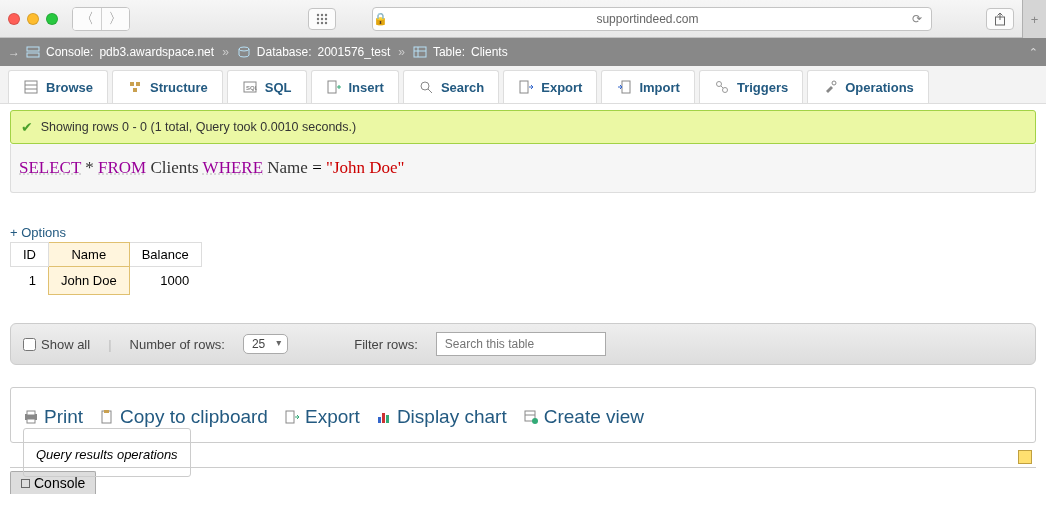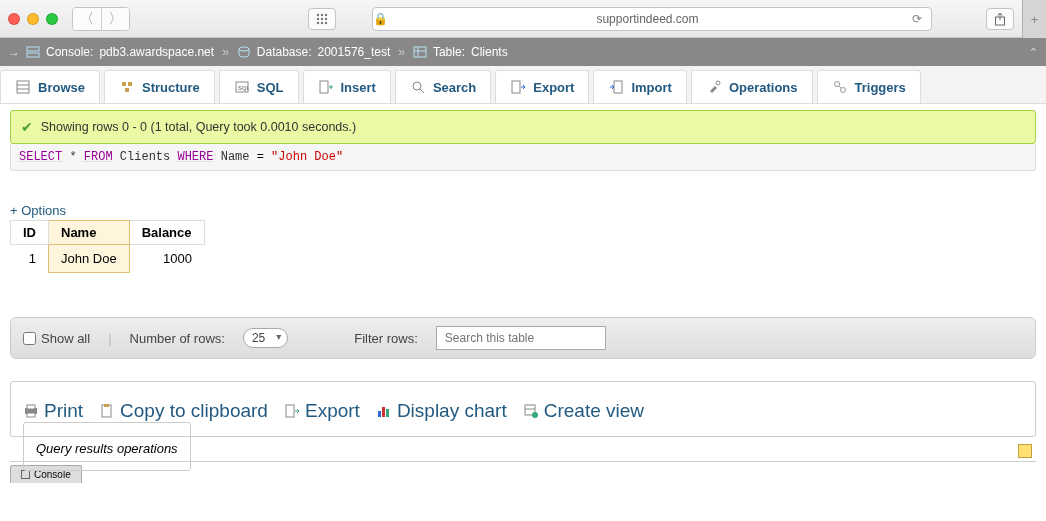--- a/index.html
+++ b/index.html
@@ -23,60 +23,60 @@
 
 .crumb-bar { height:28px; background:#888; color:#fff; display:flex; align-items:center; padding:0 8px; font-size:12px; gap:6px;}
 .crumb-bar .arrow { color:#ddd; }
 .crumb-bar .sep { color:#ccc; margin:0 2px;}
 .crumb-icon { width:14px; height:14px; display:inline-flex; align-items:center; justify-content:center; color:#b8e0f5;}
 .crumb-collapse { margin-left:auto; color:#ddd; font-size:11px;}
 
 
 .tab-menu { display:flex; border-bottom:1px solid #ddd; background:#f3f3f3; padding:0; }
 .tab-item { padding:8px 14px; color:#235a81; font-weight:bold; font-size:13px; display:flex; align-items:center; gap:7px; border-right:1px solid #ddd; background:#fff; border-top:1px solid #ddd; margin-top:4px; margin-left:4px; border-left:1px solid #ddd; border-radius:3px 3px 0 0; cursor:pointer;}
-.tab-item:first-child { margin-left:0;}
+.tab-item:first-child { margin-left:8px;}
 .tab-icon { width:16px; height:16px; display:flex; align-items:center; justify-content:center; color:#888; font-size:13px;}
 
 .page { padding:6px 10px 0 10px; }
 
 
 .success { background:#ebf8a4; border:1px solid #a2d246; padding:8px 10px; border-radius:3px; display:flex; align-items:center; gap:8px; color:#333; font-size:12.5px;}
 .check { color:#4aa02c; font-size:14px;}
 
 
-.sqlbox { border:1px solid #ddd; border-top:none; background:#f6f6f6; padding:6px 8px; font-family:Liberation Mono, monospace; font-size:12px; border-radius:0 0 3px 3px;}
+.sqlbox { border:1px solid #ddd; border-top:none; background:#f6f6f6; padding:14px 8px; font-family:Liberation Serif, serif; font-size:17px; border-radius:0 0 3px 3px;}
 .kw { color:#909; text-decoration: underline dotted #ccc;} .tbl{color:#333;} .str{color:#c00;} .ast{color:#333;}
 
 .options-link { color:#235a81; font-size:13px; margin:32px 0 2px 0; display:inline-block; cursor:pointer;}
 
 
 .res-table { border-collapse:collapse; font-size:13px;}
-.res-table th { background:#fff; border:1px solid #ddd; padding:4px 12px; text-align:left; font-weight:bold;}
+.res-table th { background:#fff; border:1px solid #ddd; padding:4px 12px; text-align:center; font-weight:normal;}
 .res-table th.sorted { background:#fff5dd; border:1px solid #e0c070;}
 .res-table td { padding:6px 12px; text-align:center;}
 .res-table td.sorted { background:#fff5dd; border:1px solid #e0c070;}
 .res-table td.num { text-align:right;}
 
 
-.controls { margin-top:44px; background:linear-gradient(#eee,#ddd); border:1px solid #ccc; border-radius:6px; padding:8px 12px; display:flex; align-items:center; gap:18px; font-size:13px; color:#444;}
+.controls { margin-top:28px; background:linear-gradient(#eee,#ddd); border:1px solid #ccc; border-radius:6px; padding:8px 12px; display:flex; align-items:center; gap:18px; font-size:13px; color:#444;}
 .controls label{ display:flex; align-items:center; gap:5px;}
 .vline { color:#bbb;}
-.select { border:1px solid #aaa; background:#fff; padding:2px 22px 2px 8px; border-radius:10px; font-size:12px; position:relative;}
+.select { border:1px solid #aaa; background:#fff; padding:2px 22px 2px 8px; border-radius:5px; font-size:12px; position:relative;}
 .select::after { content:"▾"; position:absolute; right:6px; top:2px; color:#666; font-size:10px;}
 .filter-input { border:1px solid #aaa; padding:4px 8px; width:170px; font-size:12px; color:#333;}
 
 
 .ops { margin-top:22px; border:1px solid #ccc; border-radius:3px; padding:18px 12px 14px 12px; position:relative;}
 .ops-links { display:flex; gap:16px; }
 .ops-link { color:#235a81; font-size:19px; display:flex; align-items:center; gap:5px; cursor:pointer;}
 .op-icon{ width:16px; height:16px; display:inline-flex; align-items:center; justify-content:center;}
 
 
 .sep-line { border-top:1px solid #ccc; margin-top:24px;}
-.console-btn { background:#ddd; border:1px solid #aaa; border-bottom:none; padding:3px 10px; font-size:10px; display:inline-flex; align-items:center; gap:4px; margin-top:3px; border-radius:2px 2px 0 0;}
+.console-btn { background:#ddd; border:1px solid #aaa; border-bottom:none; padding:3px 10px; font-size:14px; display:inline-flex; align-items:center; gap:4px; margin-top:3px; border-radius:2px 2px 0 0;}
 .sq { width:9px; height:9px; border:1px solid #666; display:inline-block;}
 .bookmark { float:right; width:14px; height:14px; border:1px solid #c0a040; background:#ffe070; margin-top:-18px; margin-right:4px;}
 </style>
 </head>
 <body>
 
 <div style="display:flex;">
 <div class="browser-chrome" style="flex:1;">
   <div class="traffic-lights">
     <div class="light red"></div>
@@ -212,35 +212,35 @@
         <svg width="14" height="14">
           <rect x="5" y="1" width="8" height="12" fill="none" stroke="#888"></rect>
           <path d="M1 7 L5 7 M3 5 L5 7 L3 9" stroke="#36c" fill="none"></path>
         </svg>
       </span>
       <span>Import</span>
     </div>
   <div class="tab-item">
       <span class="tab-icon">
         <svg width="14" height="14">
-          <path d="M3 11 L8 6 L10 8 L5 13 Z" fill="#888"></path>
-          <circle cx="11" cy="3" r="2" fill="none" stroke="#888"></circle>
-        </svg>
-      </span>
-      <span>Operations</span>
-    </div>
-  <div class="tab-item">
-      <span class="tab-icon">
-        <svg width="14" height="14">
           <circle cx="4" cy="4" r="2.5" fill="none" stroke="#999"></circle>
           <circle cx="10" cy="10" r="2.5" fill="none" stroke="#999"></circle>
           <line x1="6" y1="6" x2="8" y2="8" stroke="#999"></line>
         </svg>
       </span>
       <span>Triggers</span>
+    </div>
+  <div class="tab-item">
+      <span class="tab-icon">
+        <svg width="14" height="14">
+          <path d="M3 11 L8 6 L10 8 L5 13 Z" fill="#888"></path>
+          <circle cx="11" cy="3" r="2" fill="none" stroke="#888"></circle>
+        </svg>
+      </span>
+      <span>Operations</span>
     </div>
 </div>
 
 <div class="page">
   <div class="success">
     <span class="check">✔</span>
     <span>Showing rows 0 - 0 (1 total, Query took 0.0010 seconds.)</span>
   </div>
   <div class="sqlbox">
     <span class="kw">SELECT</span>

